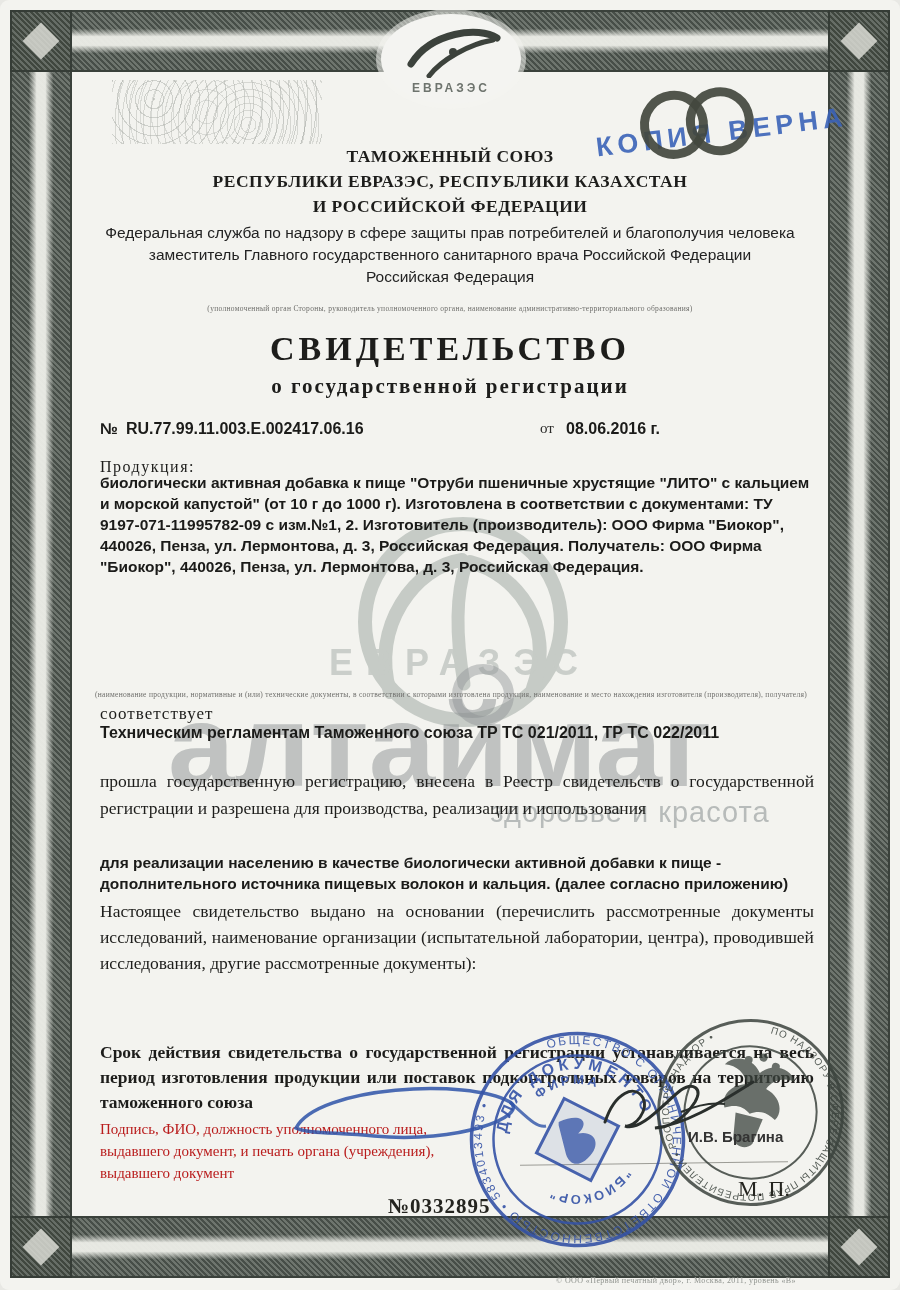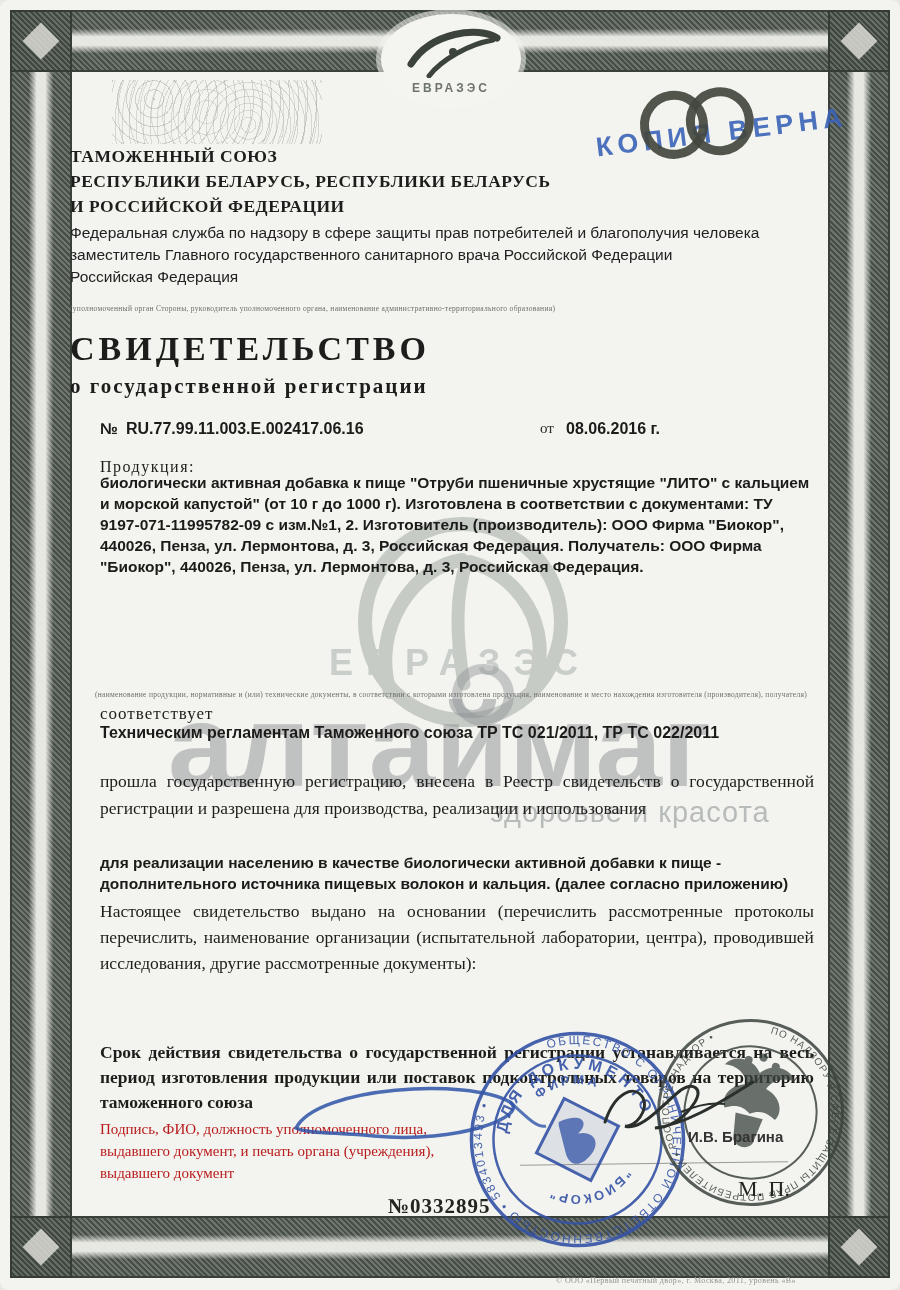--- a/index.html
+++ b/index.html
@@ -37,21 +37,21 @@
      repeating-radial-gradient(circle at 20% 30%, rgba(110,116,110,.5) 0 1px, transparent 1px 9px),
      repeating-radial-gradient(circle at 65% 70%, rgba(110,116,110,.4) 0 1px, transparent 1px 7px),
      repeating-radial-gradient(circle at 45% 50%, rgba(110,116,110,.35) 0 1px, transparent 1px 11px);}
 
   .copy-stamp{position:absolute;left:596px;top:98px;width:270px;height:80px;transform:rotate(-7deg);z-index:5;}
   .copy-stamp .txt{position:absolute;left:0;top:18px;font-family:"Liberation Sans",sans-serif;
     font-weight:bold;font-size:27px;letter-spacing:5px;color:#3b63b8;opacity:.9;}
   .ring{position:absolute;width:50px;height:50px;border:9px solid #43483e;border-radius:50%;opacity:.92;}
   .ring.r1{left:46px;top:-14px;} .ring.r2{left:92px;top:-12px;}
 
-  .ctext{position:absolute;left:70px;width:760px;color:#1d1d1b;z-index:4;}
+  .ctext{position:absolute;left:70px;width:760px;text-align:center;color:#1d1d1b;z-index:4;}
   .h-serif{font-weight:bold;font-size:17.5px;letter-spacing:.5px;}
   .h-sans{font-family:"Liberation Sans",sans-serif;font-size:15.5px;color:#222;}
   .formnote{font-size:7.5px;color:#6d6d6a;letter-spacing:.3px;white-space:nowrap;overflow:hidden;}
   .title-main{font-weight:bold;font-size:34px;letter-spacing:4px;}
   .title-sub{font-weight:bold;font-size:21px;letter-spacing:2px;}
 
   .abs{position:absolute;z-index:4;}
   .sans{font-family:"Liberation Sans",sans-serif;}
   .typed{font-family:"Liberation Sans",sans-serif;font-weight:bold;font-size:15.5px;line-height:21px;color:#1b1b19;}
   .serifp{font-size:17.5px;line-height:27px;text-align:justify;color:#1d1d1b;}
@@ -100,21 +100,21 @@
 
   <div class="speckle"></div>
 
   <div class="copy-stamp">
     <div class="txt">КОПИЯ ВЕРНА</div>
     <div class="ring r1"></div>
     <div class="ring r2"></div>
   </div>
 
   <div class="ctext h-serif" style="top:146px">ТАМОЖЕННЫЙ СОЮЗ</div>
-  <div class="ctext h-serif" style="top:171px">РЕСПУБЛИКИ БЕЛАРУСЬ, РЕСПУБЛИКИ БЕЛАРУСЬ</div>
+  <div class="ctext h-serif" style="top:171px">РЕСПУБЛИКИ ЕВРАЗЭС, РЕСПУБЛИКИ КАЗАХСТАН</div>
   <div class="ctext h-serif" style="top:196px">И РОССИЙСКОЙ ФЕДЕРАЦИИ</div>
   <div class="ctext h-sans" style="top:224px">Федеральная служба по надзору в сфере защиты прав потребителей и благополучия человека</div>
   <div class="ctext h-sans" style="top:246px">заместитель Главного государственного санитарного врача Российской Федерации</div>
   <div class="ctext h-sans" style="top:268px">Российская Федерация</div>
   <div class="ctext formnote" style="top:304px">(уполномоченный орган Стороны, руководитель уполномоченного органа, наименование административно-территориального образования)</div>
 
   <div class="ctext title-main" style="top:330px">СВИДЕТЕЛЬСТВО</div>
   <div class="ctext title-sub" style="top:374px">о государственной регистрации</div>
 
   <div class="abs sans" style="left:100px;top:420px;font-size:16px;font-weight:bold;color:#1b1b19">№</div>
@@ -137,21 +137,21 @@
   <div class="abs" style="left:100px;top:704px;font-size:17px;letter-spacing:1px;color:#1d1d1b;z-index:4">соответствует</div>
   <div class="abs typed" style="left:100px;top:722px;width:712px;font-size:16px;z-index:4">Техническим регламентам Таможенного союза ТР ТС 021/2011, ТР ТС 022/2011</div>
 
   <div class="wm-altaimag">алтаймаг</div>
   <div class="wm-alt-circle"></div>
   <div class="wm-alt-sub">здоровье и красота</div>
 
   <div class="abs serifp" style="left:100px;top:768px;width:714px">прошла государственную регистрацию, внесена в Реестр свидетельств о государственной регистрации и разрешена для производства, реализации и использования</div>
   <div class="abs typed" style="left:100px;top:852px;width:714px">для реализации населению в качестве биологически активной добавки к пище - дополнительного источника пищевых волокон и кальция. (далее согласно приложению)</div>
 
-  <div class="abs serifp" style="left:100px;top:898px;width:714px;line-height:26px">Настоящее свидетельство выдано на основании (перечислить рассмотренные протоколы перечислить, наименование организации (испытательной лаборатории, центра), проводившей исследования, другие рассмотренные документы):</div>
+  <div class="abs serifp" style="left:100px;top:898px;width:714px;line-height:26px">Настоящее свидетельство выдано на основании (перечислить рассмотренные документы исследований, наименование организации (испытательной лаборатории, центра), проводившей исследования, другие рассмотренные документы):</div>
 
   <div class="abs serifp" style="left:100px;top:1040px;width:714px;font-weight:bold;line-height:25px">Срок действия свидетельства о государственной регистрации устанавливается на весь период изготовления продукции или поставок подконтрольных товаров на территорию таможенного союза</div>
 
   <svg class="abs" width="270" height="80" viewBox="0 0 270 80" style="left:278px;top:1076px;z-index:5">
     <path d="M18,52 C40,10 190,2 232,26 C252,40 180,68 96,60 C60,56 30,58 18,52 Z" stroke="#2d52a8" stroke-width="3.5" fill="none" opacity=".85"></path>
     <path d="M232,26 C248,40 258,52 268,50" stroke="#2d52a8" stroke-width="3" fill="none" opacity=".8"></path>
   </svg>
 
   <div class="abs" style="left:100px;top:1118px;width:348px;font-size:15px;line-height:22px;color:#b91c1c">Подпись, ФИО, должность уполномоченного лица, выдавшего документ, и печать органа (учреждения), выдавшего документ</div>
   <div class="abs docnum" style="left:388px;top:1174px">№0332895</div>

